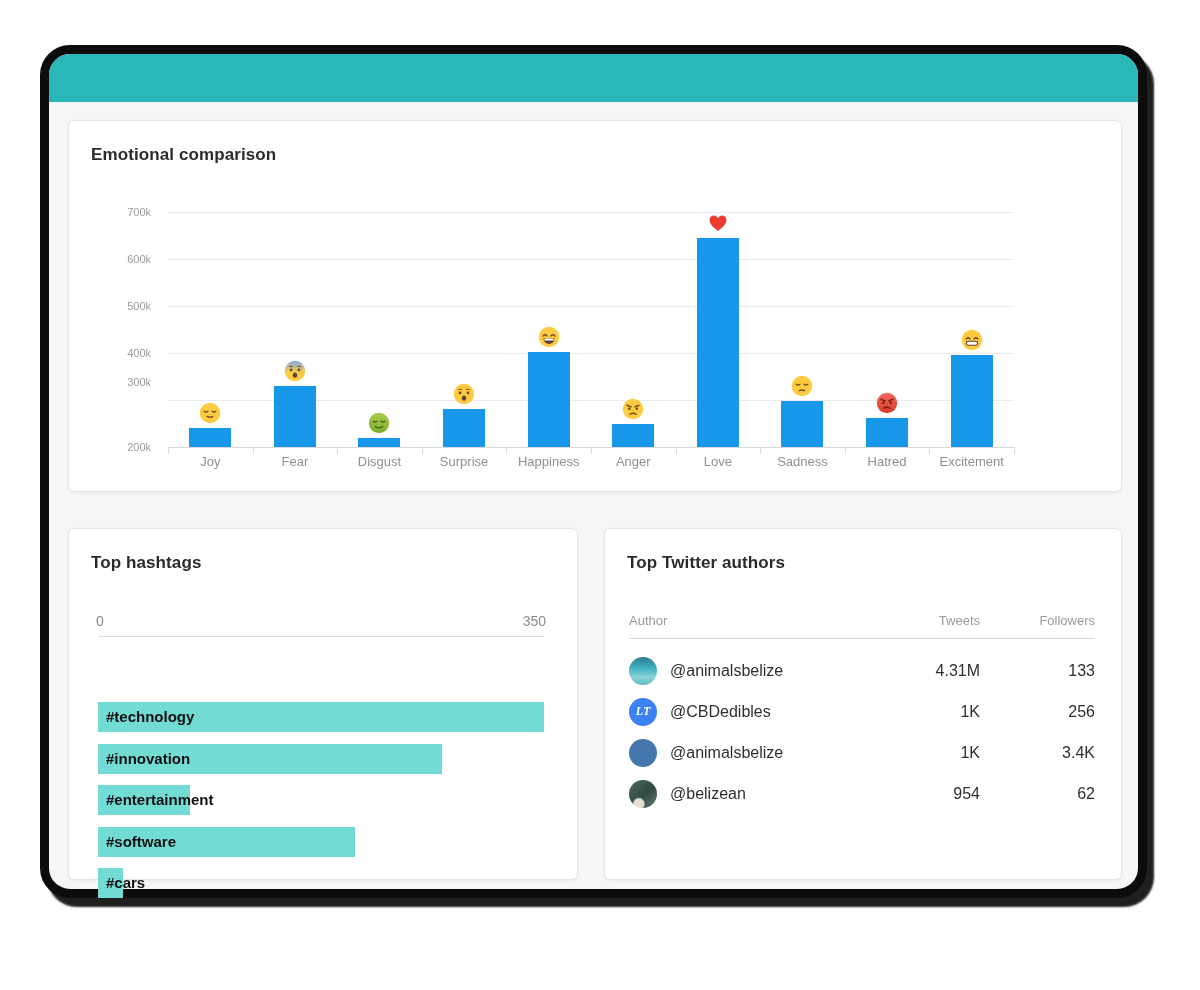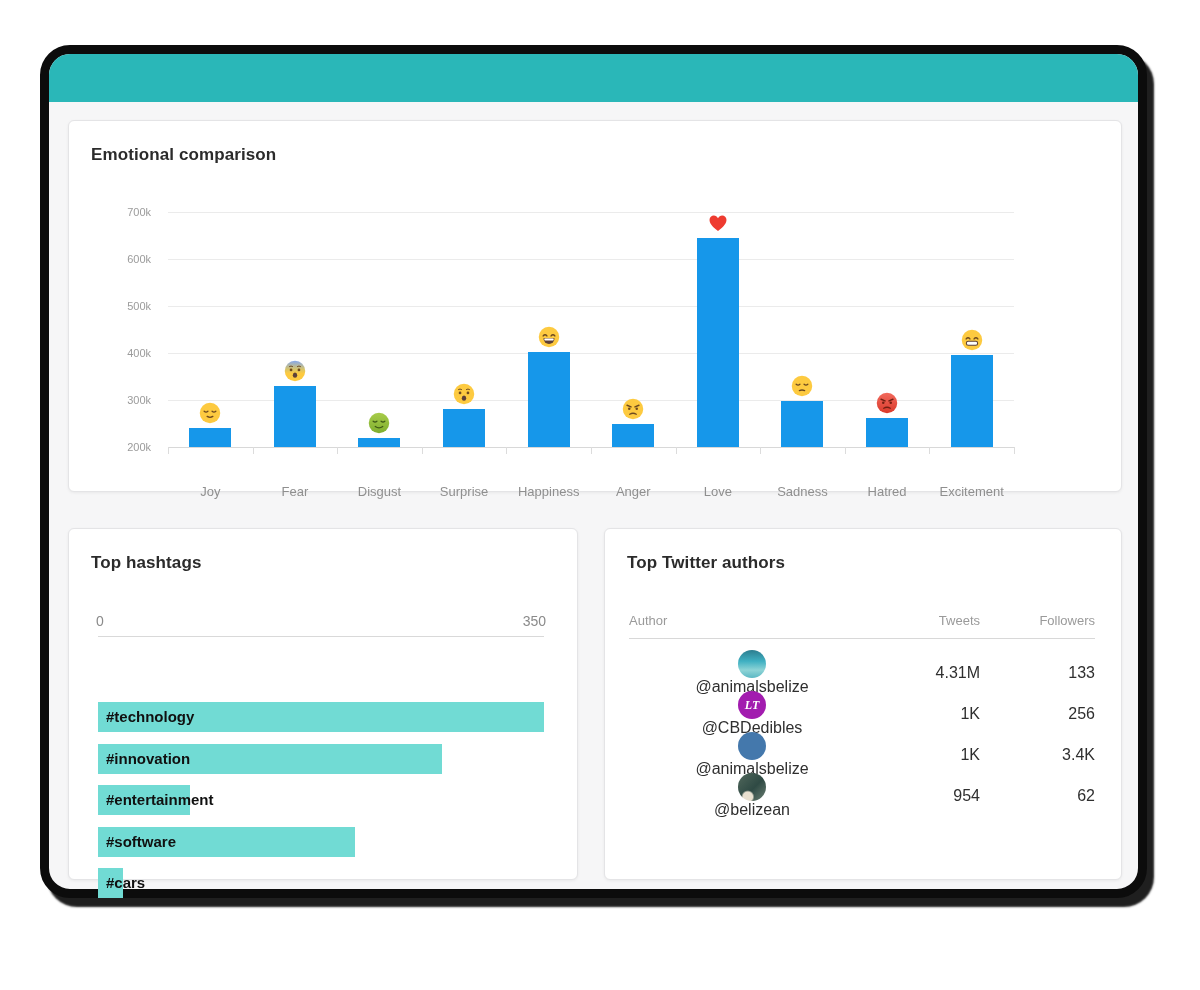--- a/index.html
+++ b/index.html
@@ -26,44 +26,44 @@
 
   
   .emo-plot { position:absolute; left:99px; top:91px; width:846px; height:235px; display:flex; align-items:flex-end; }
   .gridline { position:absolute; left:0; width:100%; height:1px; background:#ebebeb; }
   .gridline.baseline { background:#d8d8d8; }
   .axis-tick { position:absolute; width:1px; height:7px; top:235px; background:#dcdcdc; }
   .y-label { position:absolute; left:18px; width:64px; text-align:right; font-size:11px; color:#9b9b9b; transform:translateY(-50%); }
   .emo-slot { flex:1; display:flex; flex-direction:column; align-items:center; justify-content:flex-end; height:100%; position:relative; z-index:2; }
   .emo-bar { width:42px; background:#1697ea; }
   .emoji { width:22px; height:22px; margin-bottom:4px; line-height:0; }
-  .emo-xlabels { position:absolute; left:99px; top:333px; width:846px; display:flex;margin-top:30px; }
+  .emo-xlabels { position:absolute; left:99px; top:333px; width:846px; display:flex; }
   .x-label { flex:1; text-align:center; font-size:13px; color:#8f8f8f; }
 
   
   .ht-axis-labels { position:absolute; left:27px; top:84px; width:450px; display:flex; justify-content:space-between; font-size:14px; color:#8a8a8a; }
   .ht-axis-line { position:absolute; left:29px; top:107px; width:446px; height:1px; background:#d9d9d9; }
   .ht-bars { position:absolute; left:29px; top:128px; width:446px;margin-top:45px; }
   .ht-row { position:relative; height:30px; margin-bottom:11.5px; }
   .ht-bar { position:absolute; left:0; top:0; height:30px; background:#71dbd4; }
   .ht-label { position:absolute; left:8px; top:0; line-height:30px; font-size:15px; font-weight:700; color:#101010; white-space:nowrap; }
 
   
   .au-head { position:absolute; left:0; top:84px; width:100%; padding:0 26px 0 24px;
              display:grid; grid-template-columns:1fr 105px 115px; font-size:13px; color:#9a9a9a; }
   .au-head .num { text-align:right; }
   .au-divider { position:absolute; left:24px; right:26px; top:109px; height:1px; background:#d8d8d8; }
   .au-rows { position:absolute; left:0; top:121px; width:100%; }
   .au-row { display:grid; grid-template-columns:1fr 105px 115px; align-items:center;
             height:41px; padding:0 26px 0 24px; }
-  .au-author { display:flex; align-items:center; font-size:16px; color:#2f2f2f;flex-direction:column; }
+  .au-author { display:flex; align-items:center; gap:13px; font-size:16px; color:#2f2f2f; }
   .au-num { text-align:right; font-size:16px; color:#2f2f2f; }
   .avatar { width:28px; height:28px; border-radius:50%; flex:0 0 28px; display:flex; align-items:center; justify-content:center; overflow:hidden; }
   .avatar.ocean-photo { background:linear-gradient(180deg,#2c7d8f 0%,#3fb0c2 40%,#8ed4d6 72%,#5cb8c4 100%); }
-  .avatar.lt-monogram { background:#a21caf; }
+  .avatar.lt-monogram { background:#3b82f6; }
   .avatar.lt-monogram span { color:#ffffff; font-family:"Liberation Serif", serif; font-style:italic; font-weight:700; font-size:12px; }
   .avatar.blue-solid { background:#4478ac; }
   .avatar.bird-photo { background:radial-gradient(circle at 45% 58%, #dfe4f7 0%, #dfe4f7 34%, #aab6e6 62%, #97a6de 100%); }
   .avatar.forest-photo { background:radial-gradient(circle at 35% 85%, #e8e0cf 0%, #e8e0cf 16%, rgba(0,0,0,0) 22%), linear-gradient(135deg,#51685c 0%,#2f4a44 55%,#6b7f72 100%); }
 </style>
 </head>
 <body>
 
 <div class="page">
 
@@ -208,21 +208,21 @@
         <div class="x-label">Disgust</div>
         <div class="x-label">Surprise</div>
         <div class="x-label">Happiness</div>
         <div class="x-label">Anger</div>
         <div class="x-label">Love</div>
         <div class="x-label">Sadness</div>
         <div class="x-label">Hatred</div>
         <div class="x-label">Excitement</div>
       </div>
   <div class="y-label" style="top: 326px;">200k</div>
-      <div class="y-label" style="top: 279px;">300k</div>
+      <div class="y-label" style="top: 261px;">300k</div>
       <div class="y-label" style="top: 232px;">400k</div>
       <div class="y-label" style="top: 185px;">500k</div>
       <div class="y-label" style="top: 138px;">600k</div>
       <div class="y-label" style="top: 91px;">700k</div>
     </section>
 
   <section class="card card-hashtags">
     <h2>Top hashtags</h2>
     <div class="ht-axis-labels" id="ht-axis-labels">
         <span>0</span>

